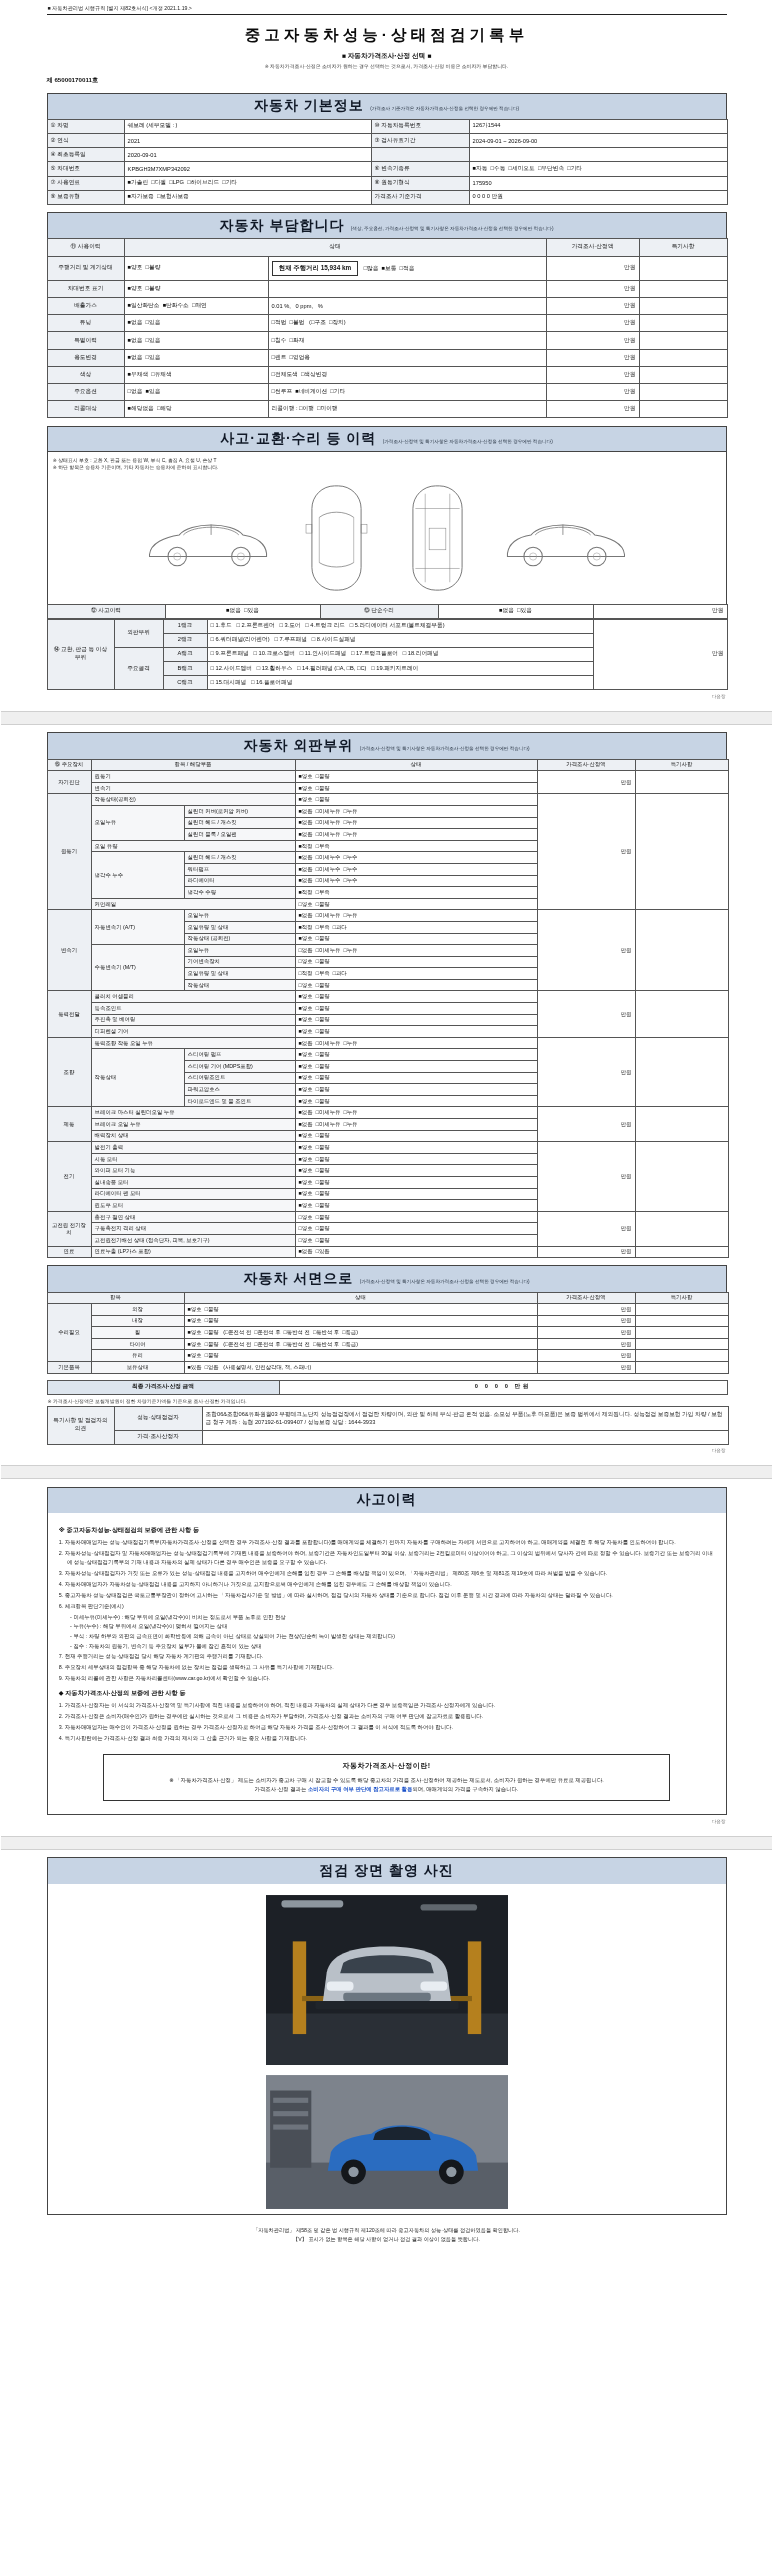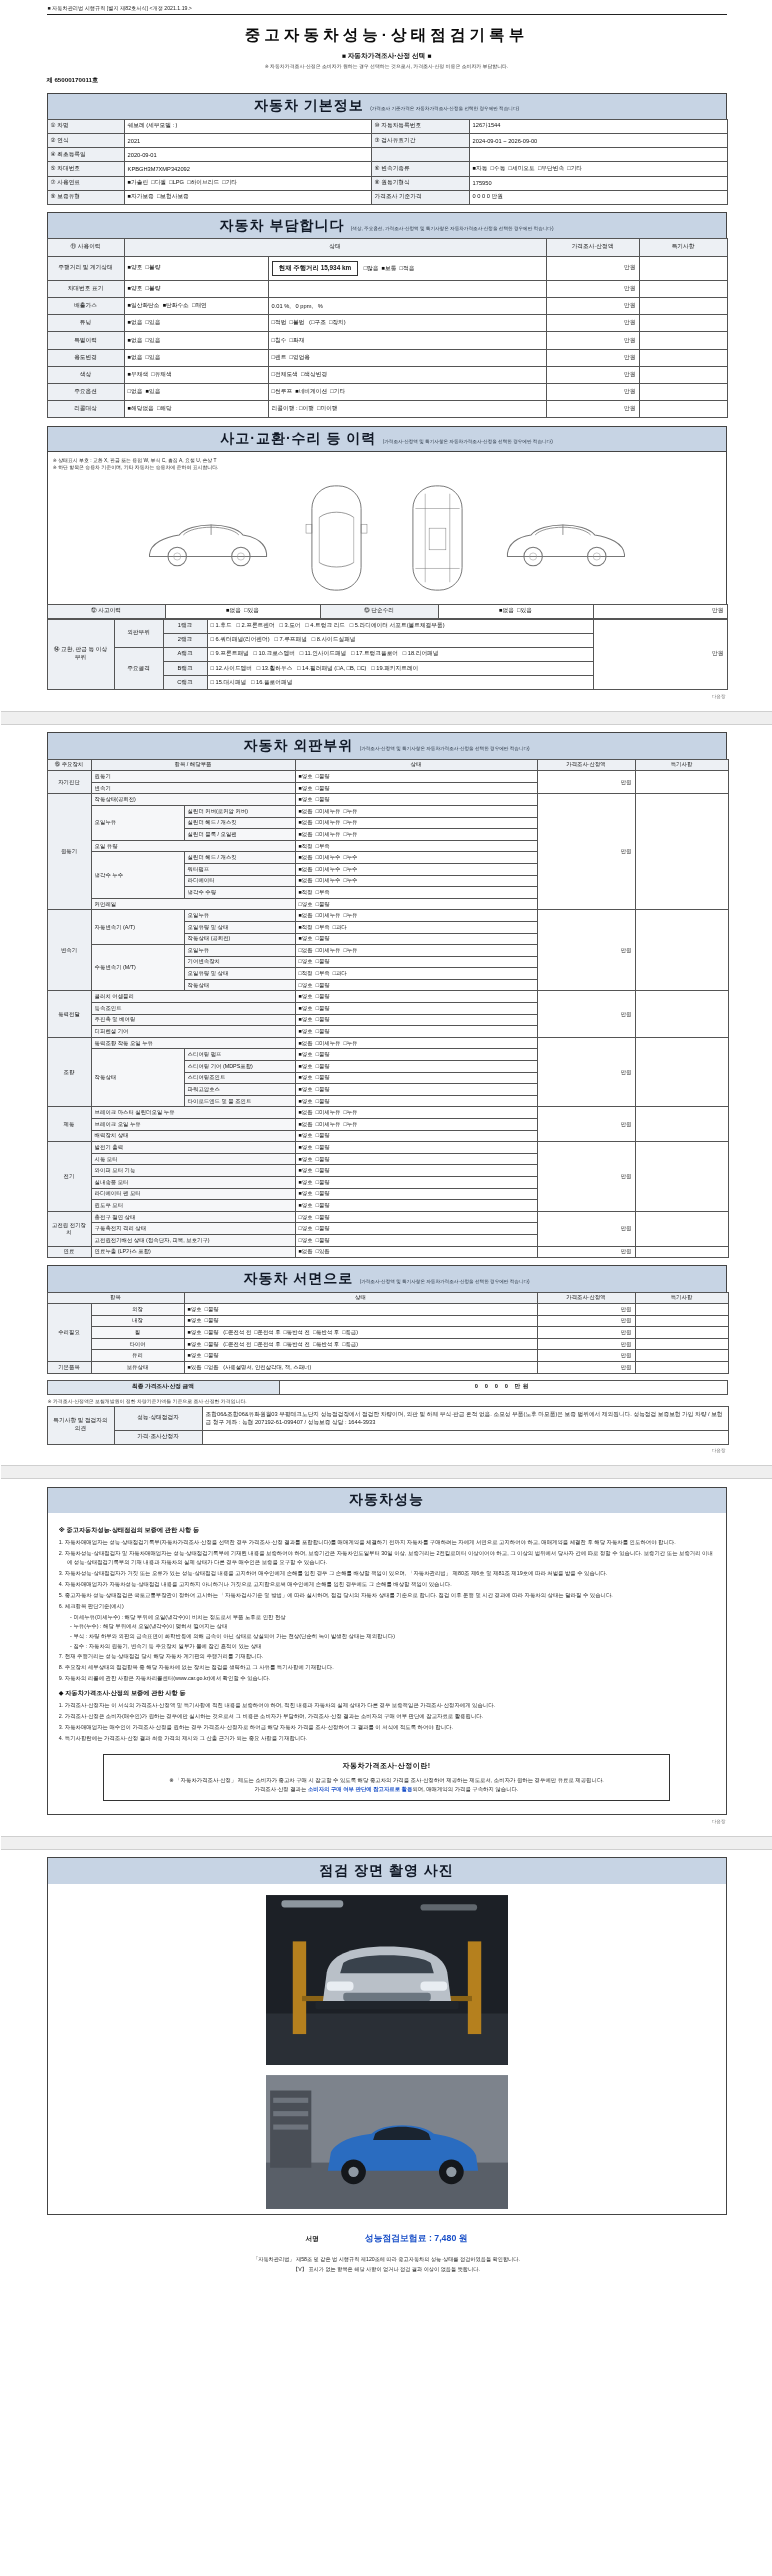--- a/index.html
+++ b/index.html
@@ -628,21 +628,21 @@
         </tr>
       </tbody>
     </table>
     <div class="nextpage">다음장</div>
   </section>
 
   <div class="pagegap"></div>
 
   <section class="pageblock">
     <div class="sec-bar">
-      <span class="sec-title">자동차성능</span>
+      <span class="sec-title">사고이력</span>
     </div>
     <div class="notice-box">
       <div id="notices-body">
           <div class="n-h">※ 중고자동차성능·상태점검의 보증에 관한 사항 등</div>
           <div class="n-p">1. 자동차매매업자는 성능·상태점검기록부(자동차가격조사·산정을 선택한 경우 가격조사·산정 결과를 포함합니다)를 매매계약을 체결하기 전까지 자동차를 구매하려는 자에게 서면으로 고지하여야 하고, 매매계약을 체결한 후 해당 자동차를 인도하여야 합니다.</div>
           <div class="n-p">2. 자동차성능·상태점검자 및 자동차매매업자는 성능·상태점검기록부에 기재된 내용을 보증하여야 하며, 보증기간은 자동차인도일부터 30일 이상, 보증거리는 2천킬로미터 이상이어야 하고, 그 이상의 범위에서 당사자 간에 따로 정할 수 있습니다. 보증기간 또는 보증거리 이내에 성능·상태점검기록부의 기재 내용과 자동차의 실제 상태가 다른 경우 매수인은 보증을 요구할 수 있습니다.</div>
           <div class="n-p">3. 자동차성능·상태점검자가 거짓 또는 오류가 있는 성능·상태점검 내용을 고지하여 매수인에게 손해를 입힌 경우 그 손해를 배상할 책임이 있으며, 「자동차관리법」 제80조 제6호 및 제81조 제19호에 따라 처벌을 받을 수 있습니다.</div>
           <div class="n-p">4. 자동차매매업자가 자동차성능·상태점검 내용을 고지하지 아니하거나 거짓으로 고지함으로써 매수인에게 손해를 입힌 경우에도 그 손해를 배상할 책임이 있습니다.</div>
           <div class="n-p">5. 중고자동차 성능·상태점검은 국토교통부장관이 정하여 고시하는 「자동차검사기준 및 방법」에 따라 실시하며, 점검 당시의 자동차 상태를 기준으로 합니다. 점검 이후 운행 및 시간 경과에 따라 자동차의 상태는 달라질 수 있습니다.</div>
           <div class="n-p">6. 체크항목 판단기준(예시)</div>
@@ -700,24 +700,20 @@
         <rect x="14" y="96" width="68" height="10" fill="#6e747d"></rect>
         <path d="M120 186 L126 150 C138 128 170 118 205 114 C228 92 300 92 326 114 C368 120 400 136 408 156 L412 186 Z" fill="#2a6cc0"></path>
         <path d="M212 114 C232 96 296 96 316 114 L320 126 L208 126 Z" fill="#1a2430"></path>
         <circle cx="170" cy="188" r="24" fill="#14171b"></circle>
         <circle cx="170" cy="188" r="10" fill="#8f99a3"></circle>
         <circle cx="360" cy="188" r="24" fill="#14171b"></circle>
         <circle cx="360" cy="188" r="10" fill="#8f99a3"></circle>
       </svg>
     </div>
 
-    <div class="sig-row">
-      <span class="sig-label">서명</span>
-      <span class="fee">성능점검보험료 : 7,480 원</span>
-    </div>
     <div class="bottom-lines">
       <div>「자동차관리법」 제58조 및 같은 법 시행규칙 제120조에 따라 중고자동차의 성능·상태를 점검하였음을 확인합니다.</div>
       <div>【V】 표시가 없는 항목은 해당 사항이 없거나 점검 결과 이상이 없음을 뜻합니다.</div>
     </div>
   </section>
 
 </div>
 
 
 </body></html>

